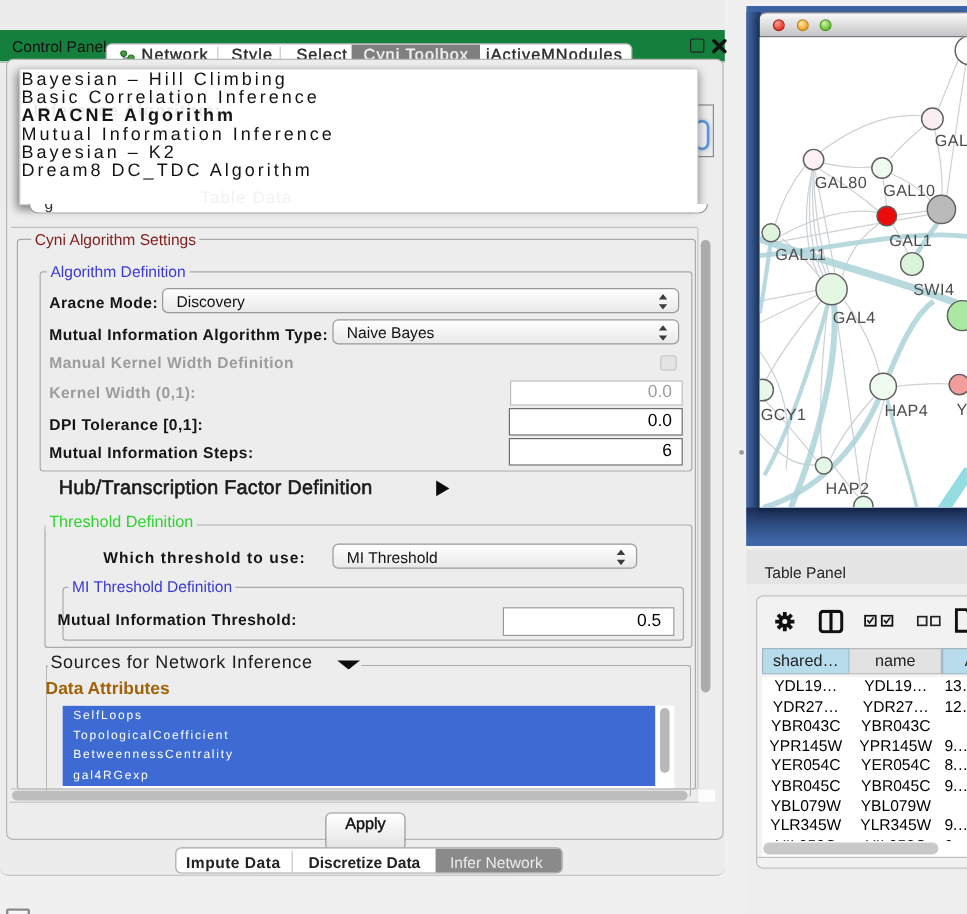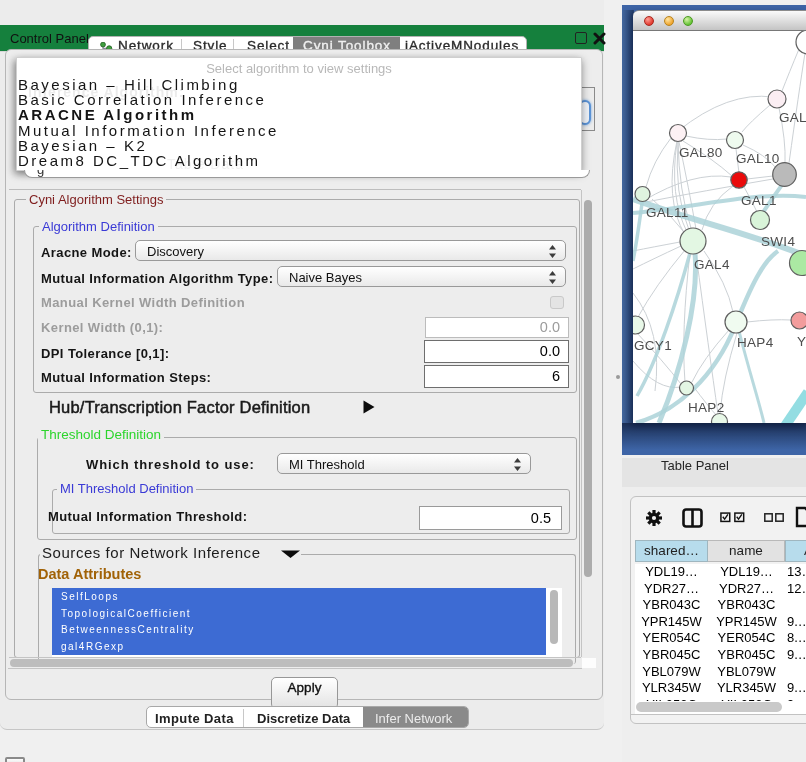--- a/index.html
+++ b/index.html
@@ -137,21 +137,20 @@
   <div class="abs" style="left:96px; top:2px; width:1px; height:18px; background:#c8c8c8;"></div>
   <span class="abs" style="left:110px; top:4px; font-size:13px; font-weight:bold; color:#222;">Discretize Data</span>
   <div class="abs" style="left:216px; top:0; width:107px; height:22px; background:#8a8a8a;">
     <span class="abs" style="left:12px; top:4px; font-size:13px; color:#ececec;">Infer Network</span>
   </div>
 </div>
 
 <div class="abs" style="left:5px; top:757px; width:20px; height:10px; background:linear-gradient(#fdfdfd,#e0e0e0); border:2px solid #8a8a8a; border-radius:2px;"></div>
 
 <div class="abs" id="popup" style="left:16px; top:57px; width:566px; height:114px; background:#fff; border:1px solid #cfcfcf; box-shadow:0 3px 8px rgba(0,0,0,0.35), -3px 3px 7px rgba(0,0,0,0.22); border-radius:1px;">
-  <div style="text-align:center; font-size:13px; color:#b8b8b8; margin-top:3px;">Select algorithm to view settings</div>
   <span class="abs" style="left:11px; top:26px; font-size:14px; font-weight:bold; color:rgba(60,60,60,0.10); letter-spacing:1px;">Inference Algorithm:</span>
   <span class="abs" style="left:150px; top:98px; font-size:14px; color:rgba(60,60,60,0.07); letter-spacing:1px;">Table Data</span>
   <div style="font-size:15px; color:#141414; line-height:15.2px; letter-spacing:2.5px; padding-left:1px; margin-top:1px;">
     Bayesian – Hill Climbing<br>
     Basic Correlation Inference<br>
     <b>ARACNE Algorithm</b><br>
     Mutual Information Inference<br>
     Bayesian – K2<br>
     Dream8 DC_TDC Algorithm
   </div>
@@ -249,21 +248,21 @@
         <text x="1" y="319">GCY1</text>
         <text x="104" y="316">HAP4</text>
         <text x="164" y="315">Y</text>
         <text x="55" y="381">HAP2</text>
       </g>
     </svg>
   </div>
 </div>
 
 <div class="abs" style="left:622px; top:458px; width:184px; height:29px; background:#e4e4e4;">
-  <span class="abs" style="left:15px; top:0; font-size:13px; color:#262626;margin-left:24px;">Table Panel</span>
+  <span class="abs" style="left:15px; top:12px; font-size:13px; color:#262626;">Table Panel</span>
 </div>
 <div class="abs" style="left:622px; top:487px; width:184px; height:275px; background:#eeeeee;"></div>
 <div class="abs" id="tablepanel" style="left:630px; top:496px; width:200px; height:228px; background:#f2f2f2; border:1px solid #c2c2c2; border-radius:6px 0 0 6px;"></div>
 
 <div id="tablestuff">
 
   <svg class="abs" style="left:645px; top:509px;" width="18" height="18" viewBox="0 0 18 18">
     <g fill="#111">
         <circle cx="9" cy="9" r="5.2"></circle>
     <g stroke="#111" stroke-width="3.2">

